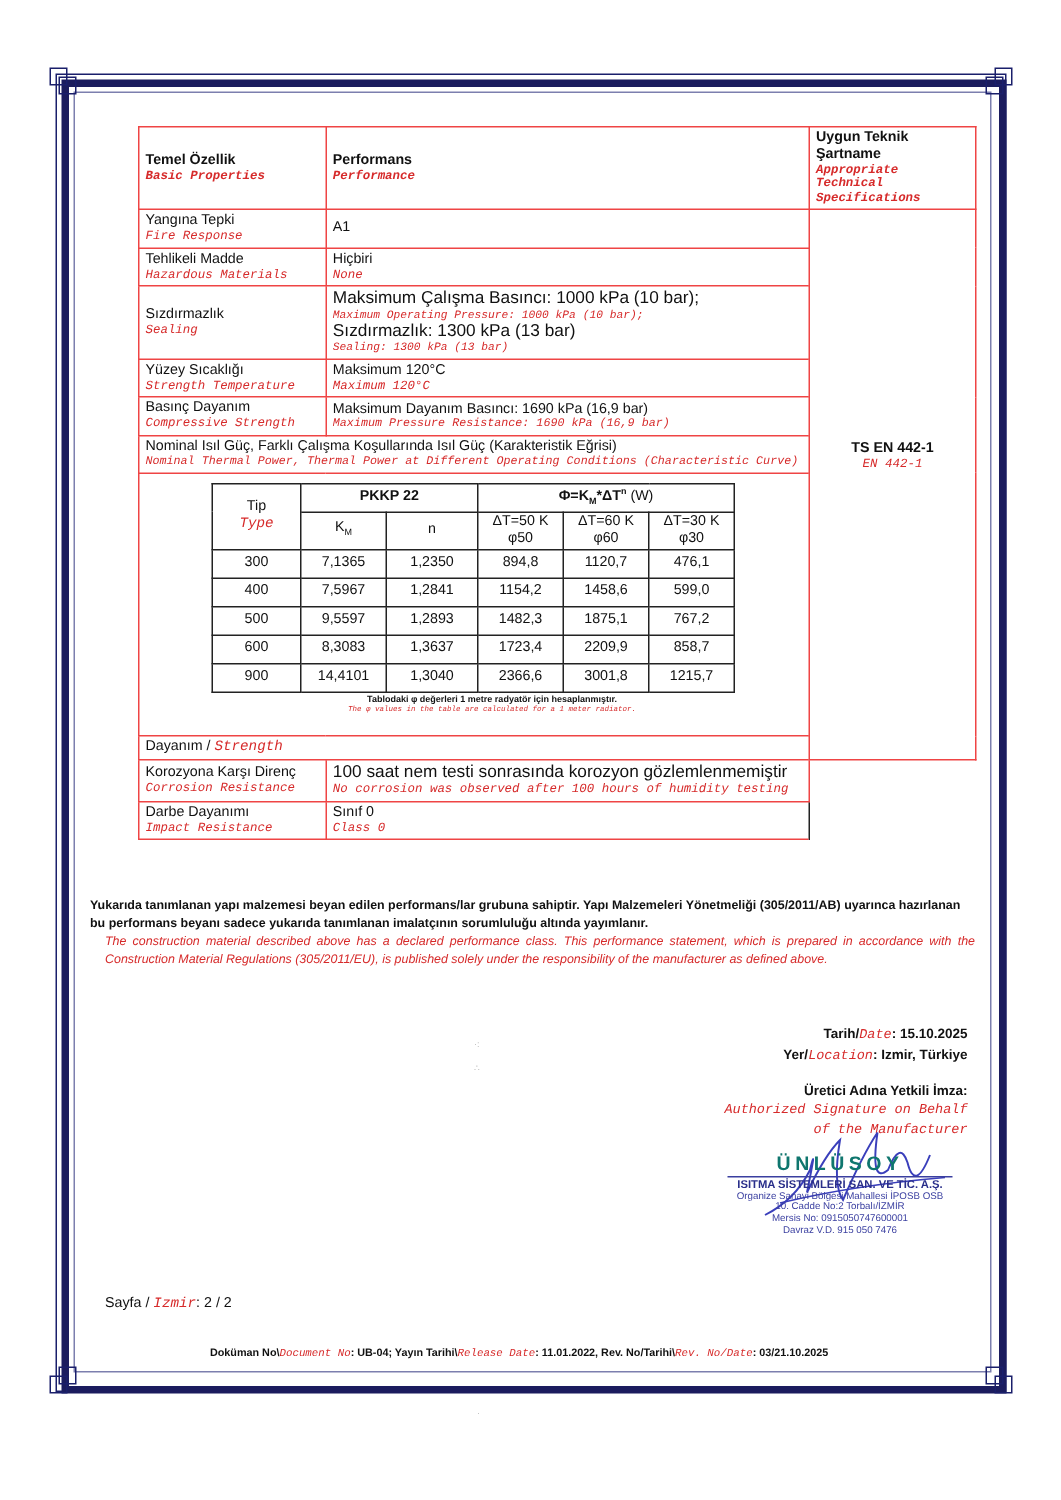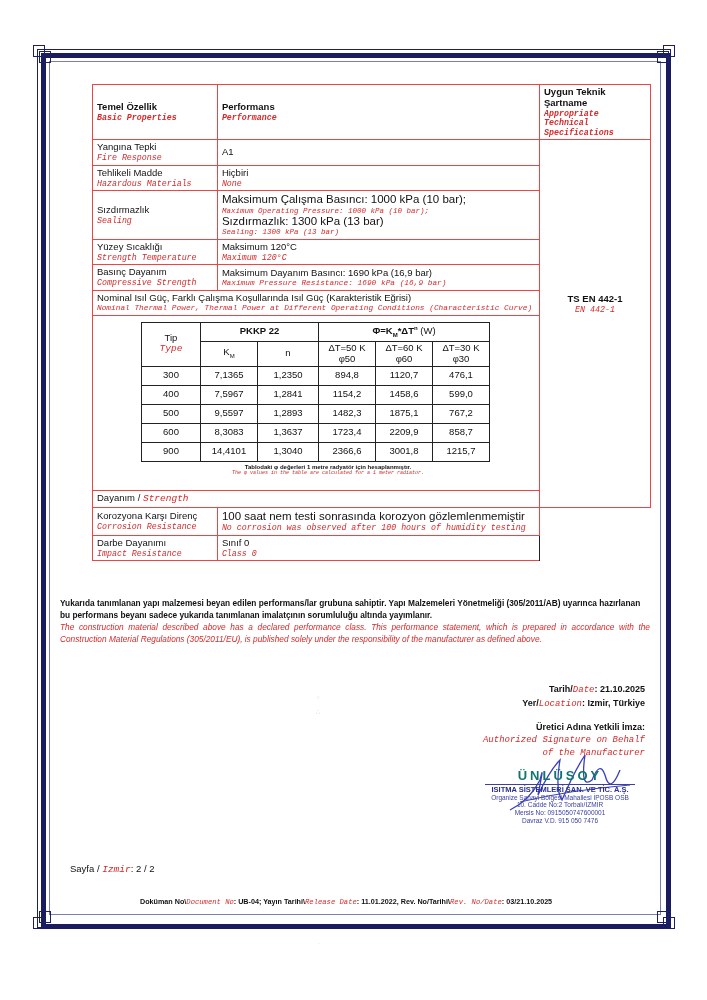--- a/index.html
+++ b/index.html
@@ -29,21 +29,21 @@
 
   
   table.inner { border-collapse:collapse; margin:6px 0 0 48px; font-size:9.5px; text-align:center; }
   table.inner td { border:1px solid #222; padding:1px 3px; height:16px; }
   .note { font-size:6px; text-align:center; margin:2px 0 0 0; width:390px; margin-left:40px; }
   .note2 { font-size:5px; text-align:center; width:390px; margin-left:40px; margin-bottom:14px; }
 
   .decl { position:absolute; left:60px; top:597px; width:590px; font-size:8.3px; line-height:1.45; }
   .decl p { margin:0; }
   .decl .tr-text { font-weight:bold; }
-  .decl .en-text { color:#d62a2a; font-style:italic; text-align:justify; }
+  .decl .en-text { color:#d62a2a; font-style:italic; text-align:justify;margin-left:10px; }
 
   .sign { position:absolute; right:62px; top:683px; text-align:right; font-size:9px; line-height:1.45; }
   .sign .gap { height:10px; }
   .stamp { position:absolute; left:462px; top:768px; width:196px; text-align:center; color:#3a3fa0; font-size:6.5px; line-height:1.2; }
   .stamp .brand { font-size:13px; font-weight:bold; letter-spacing:3px; color:#0f766e; }
   .stamp .firm { font-size:7.5px; font-weight:bold; color:#2a2f8a; }
   .stamp .line { border-top:1px solid #3a3fa0; width:150px; margin:0 auto; }
   .sig-svg { position:absolute; left:500px; top:740px; }
 
   .page { position:absolute; left:70px; top:863px; font-size:9.5px; }
@@ -260,21 +260,21 @@
 <div class="decl">
   <p class="tr-text">Yukarıda tanımlanan yapı malzemesi beyan edilen performans/lar grubuna sahiptir. Yapı Malzemeleri Yönetmeliği (305/2011/AB) uyarınca hazırlanan bu performans beyanı sadece yukarıda tanımlanan imalatçının sorumluluğu altında yayımlanır.</p>
   <p class="en-text">The construction material described above has a declared performance class. This performance statement, which is prepared in accordance with the Construction Material Regulations (305/2011/EU), is published solely under the responsibility of the manufacturer as defined above.</p>
 </div>
 
 <div class="speck" style="left:316px;top:694px">·:</div>
 <div class="speck" style="left:316px;top:708px">∴</div>
 <div class="speck" style="left:318px;top:940px">·</div>
 
 <div class="sign">
-  <div class="b"><span>Tarih/</span><span class="red" style="font-weight:normal">Date</span><span>: 21.10.2025</span></div>
+  <div class="b"><span>Tarih/</span><span class="red" style="font-weight:normal">Date</span><span>: 15.10.2025</span></div>
   <div class="b"><span>Yer/</span><span class="red" style="font-weight:normal">Location</span><span>: Izmir, Türkiye</span></div>
   <div class="gap"></div>
   <div class="b">Üretici Adına Yetkili İmza:</div>
   <div class="red">Authorized Signature on Behalf</div>
   <div class="red">of the Manufacturer</div>
 </div>
 
 <svg class="sig-svg" width="140" height="90">
   <path d="M10 70 Q30 60 40 40 Q45 20 38 55 Q50 30 60 20 Q55 50 62 60 Q75 30 85 15 Q80 50 92 40 Q100 20 105 35 Q110 55 120 30" stroke="#3a3fbb" stroke-width="1.3" fill="none"></path>
   <path d="M20 62 Q70 50 130 45" stroke="#3a3fbb" stroke-width="1" fill="none"></path>

